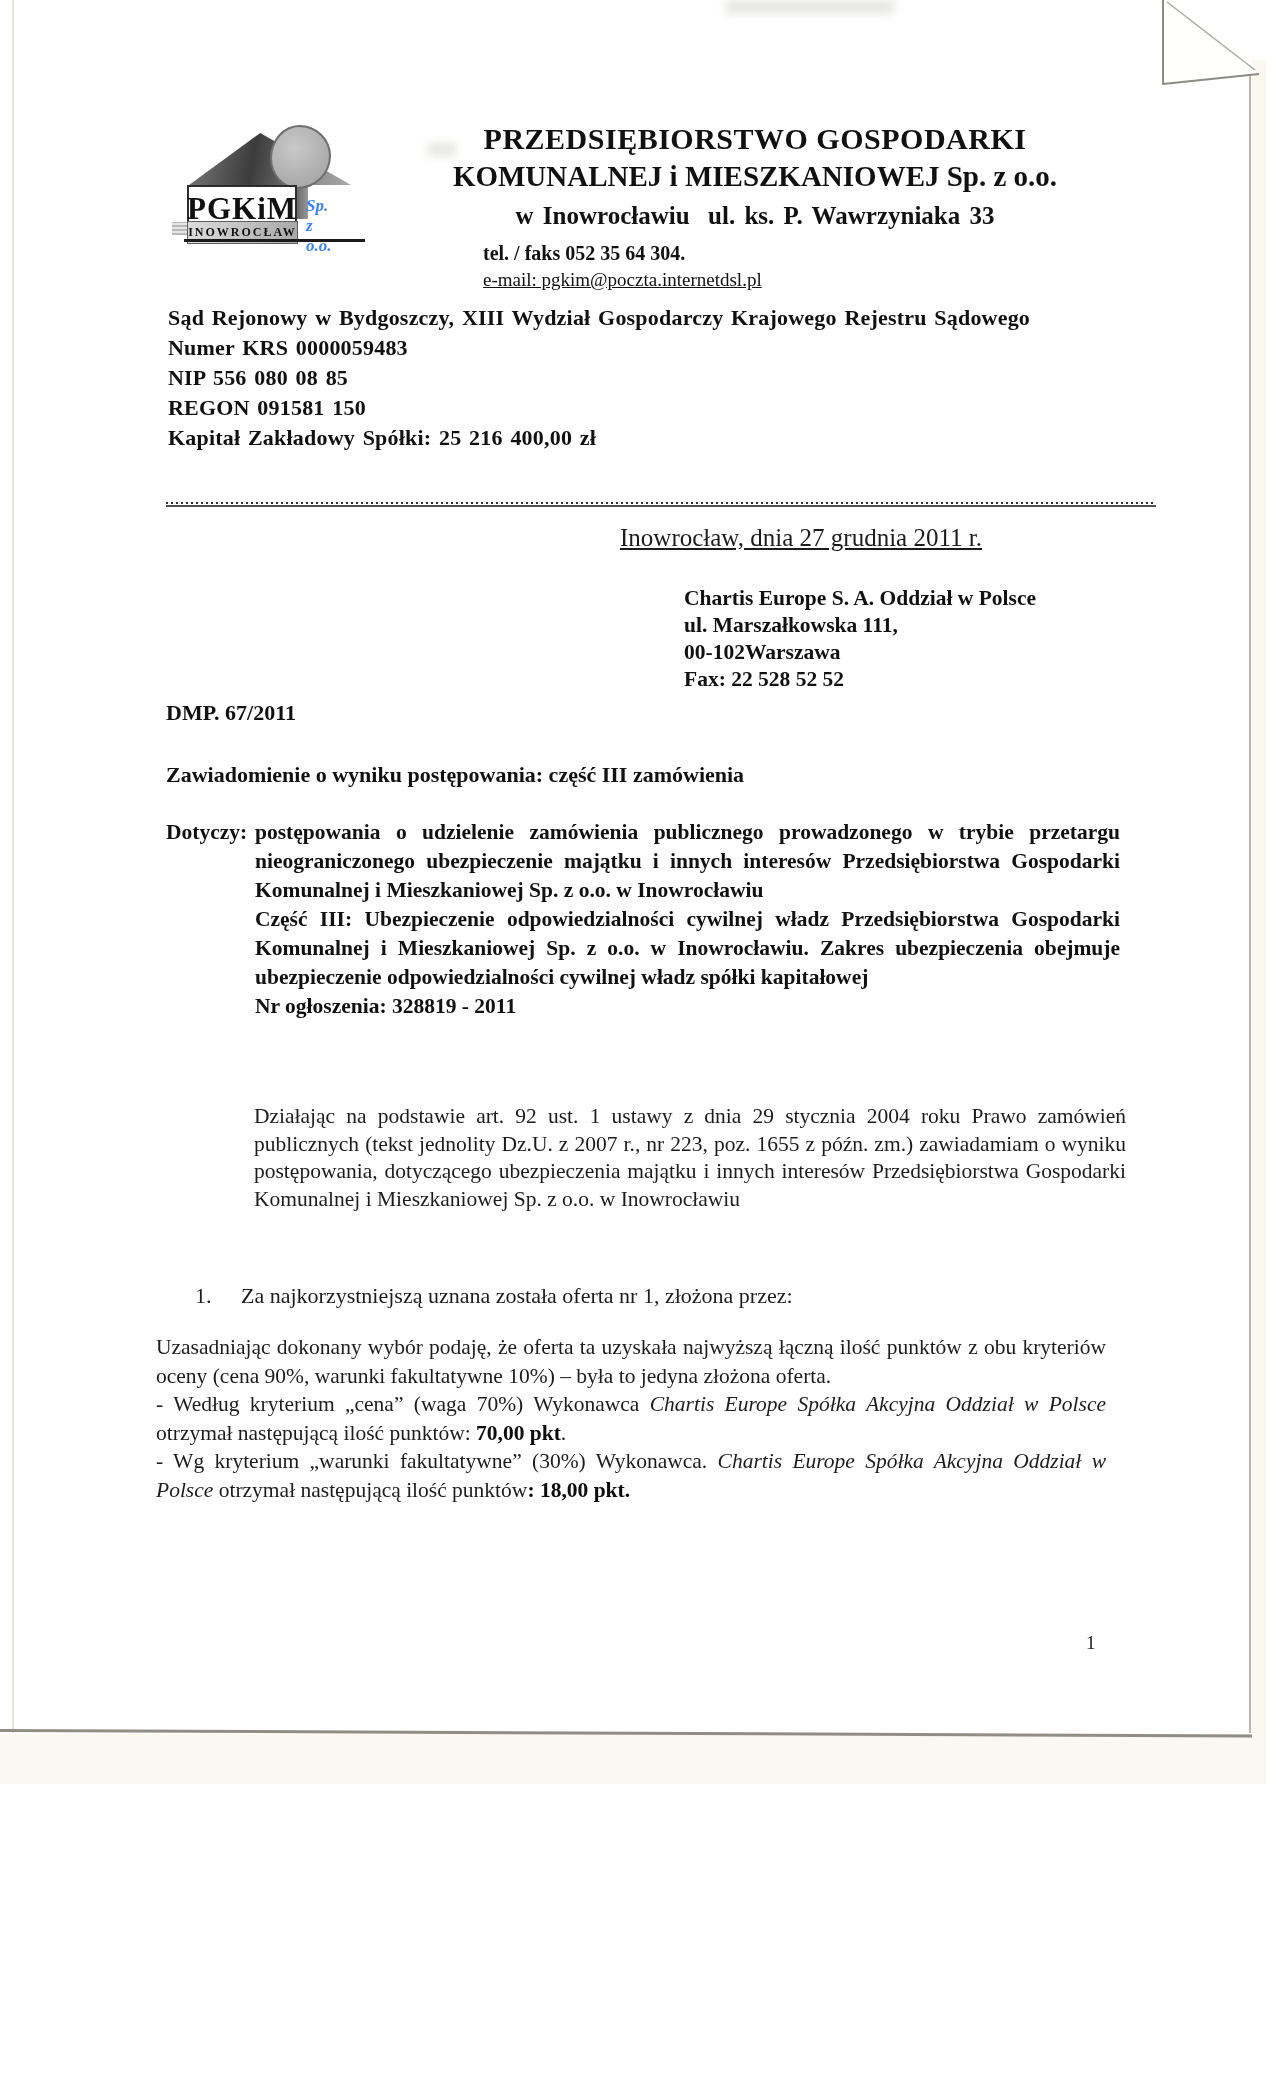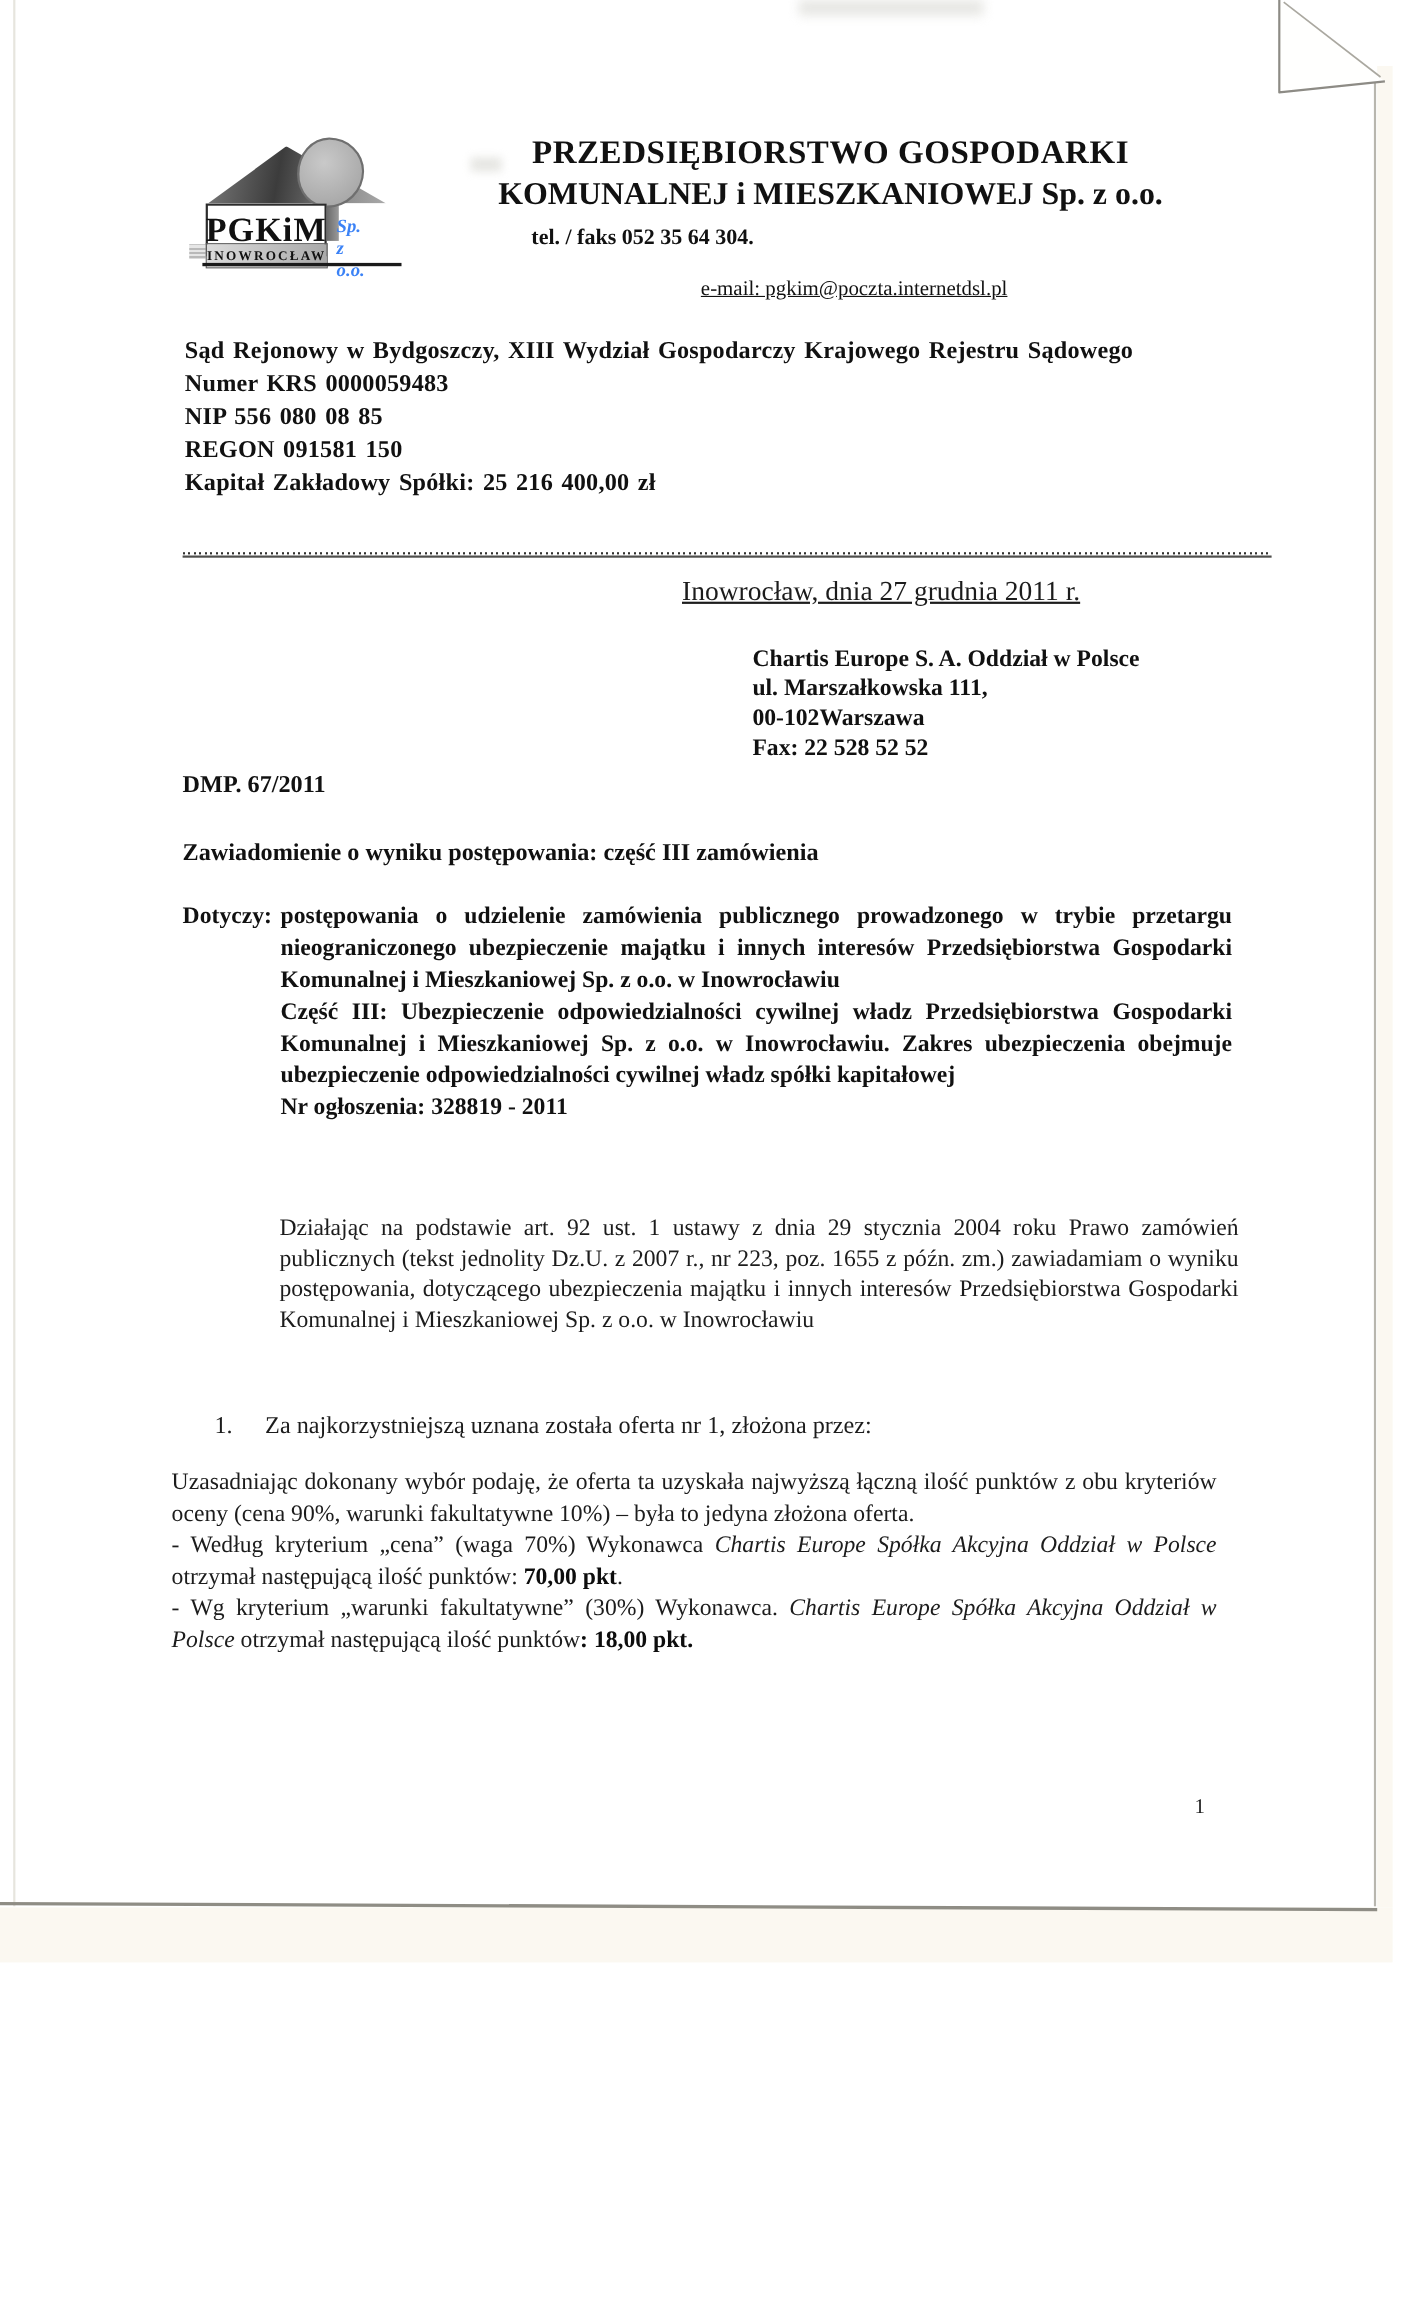--- a/index.html
+++ b/index.html
@@ -35,21 +35,21 @@
             font-size:12px;font-weight:bold;letter-spacing:2px;color:#111;}
   .sp-zoo{left:306px;top:196px;font-style:italic;font-weight:bold;font-size:17px;color:#3b82f6;}
   .logo-underline{left:184px;top:239px;width:181px;height:3px;background:#1a1a1a;}
 
   
   .head-text{left:440px;top:122px;width:630px;text-align:center;color:#111;}
   .hl1{font-size:30px;font-weight:bold;letter-spacing:.5px;}
   .hl2{font-size:29px;font-weight:bold;margin-top:4px;}
   .hl3{font-size:25px;font-weight:bold;margin-top:9px;white-space:pre-wrap;word-spacing:3px;}
   .phone{font-size:20px;font-weight:bold;margin-top:12px;text-align:left;padding-left:43px;}
-  .email{font-size:19px;margin-top:24px;text-align:center;padding-left:43px;text-decoration:underline;}
+  .email{font-size:19px;margin-top:4px;text-align:left;padding-left:43px;text-decoration:underline;}
 
   .registry{left:168px;top:303px;width:950px;}
   .registry-line{font-weight:bold;font-size:22px;line-height:30px;white-space:pre-wrap;
                  letter-spacing:.2px;word-spacing:2px;color:#111;}
 
   .dotted{left:166px;top:502px;width:990px;height:5px;
           background:repeating-linear-gradient(90deg,#30302e 0 2px,transparent 2px 5px) top/100% 2px no-repeat,
                      linear-gradient(#4e4e4c,#4e4e4c) bottom/100% 2px no-repeat;}
 
   .dateline{left:620px;top:524px;width:482px;text-align:left;font-size:25px;text-decoration:underline;}
@@ -99,20 +99,21 @@
     <div class="abs nameplate">PGKiM</div>
     <div class="abs city-hatch"></div>
     <div class="abs cityband">INOWROCŁAW</div>
     <div class="abs sp-zoo">Sp. z o.o.</div>
     <div class="abs logo-underline"></div>
   </div>
 
   <div class="abs head-text">
     <div class="hl1">PRZEDSIĘBIORSTWO GOSPODARKI</div>
     <div class="hl2">KOMUNALNEJ i MIESZKANIOWEJ Sp. z o.o.</div>
+    <div class="hl3">w Inowrocławiu  ul. ks. P. Wawrzyniaka 33</div>
     <div class="phone">tel. / faks 052 35 64 304.</div>
     <div class="email">e-mail: pgkim@poczta.internetdsl.pl</div>
   </div>
 
   <div class="abs registry">
     <div class="registry-line">Sąd Rejonowy w Bydgoszczy, XIII Wydział Gospodarczy Krajowego Rejestru Sądowego</div>
     <div class="registry-line">Numer KRS 0000059483</div>
     <div class="registry-line">NIP 556 080 08 85</div>
     <div class="registry-line">REGON 091581 150</div>
     <div class="registry-line">Kapitał Zakładowy Spółki: 25 216 400,00 zł</div>

